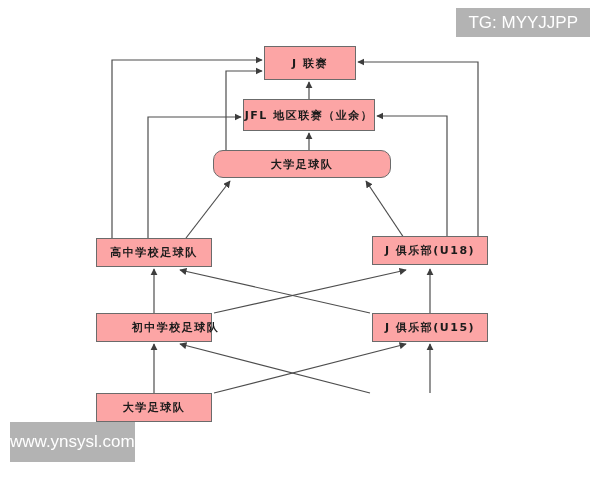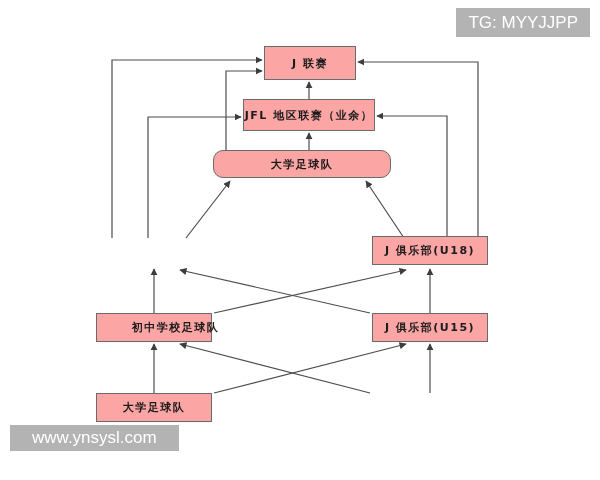--- a/index.html
+++ b/index.html
@@ -58,23 +58,23 @@
   }
   #watermark-top {
     right: 10px;
     top: 8px;
     height: 29px;
     padding: 0 12px;
     font-size: 17px;
   }
   #watermark-bottom {
     left: 10px;
-    bottom: 29px;
-    height: 26px;
-    padding: 0 22px;
+    bottom: 18px;
+    height: 40px;
+    padding: 0 0;
     font-size: 17px;
   }
 </style>
 </head>
 <body>
 
 <div id="stage">
 
   <svg id="diagram-svg" viewBox="0 0 600 480" xmlns="http://www.w3.org/2000/svg">
     <defs>
@@ -127,20 +127,23 @@
   </div>
 
   <div class="node-box" style="left:243px; top:99px; width:132px; height:32px;">
     <span class="node-label cjk">JFL 地区联赛（业余）</span>
   </div>
 
   <div class="node-box" style="left:213px; top:150px; width:178px; height:28px;border-radius:10px;">
     <span class="node-label cjk">大学足球队</span>
   </div>
 
+  <div class="node-box" style="left:96px; top:238px; width:116px; height:29px;">
+    <span class="node-label cjk">高中学校足球队</span>
+  </div>
 
   <div class="node-box" style="left:372px; top:236px; width:116px; height:29px;">
     <span class="node-label cjk">J 俱乐部(U18)</span>
   </div>
 
   <div class="node-box" style="left:96px; top:313px; width:116px; height:29px;padding-left:43px;">
     <span class="node-label cjk">初中学校足球队</span>
   </div>
 
   <div class="node-box" style="left:372px; top:313px; width:116px; height:29px;">

